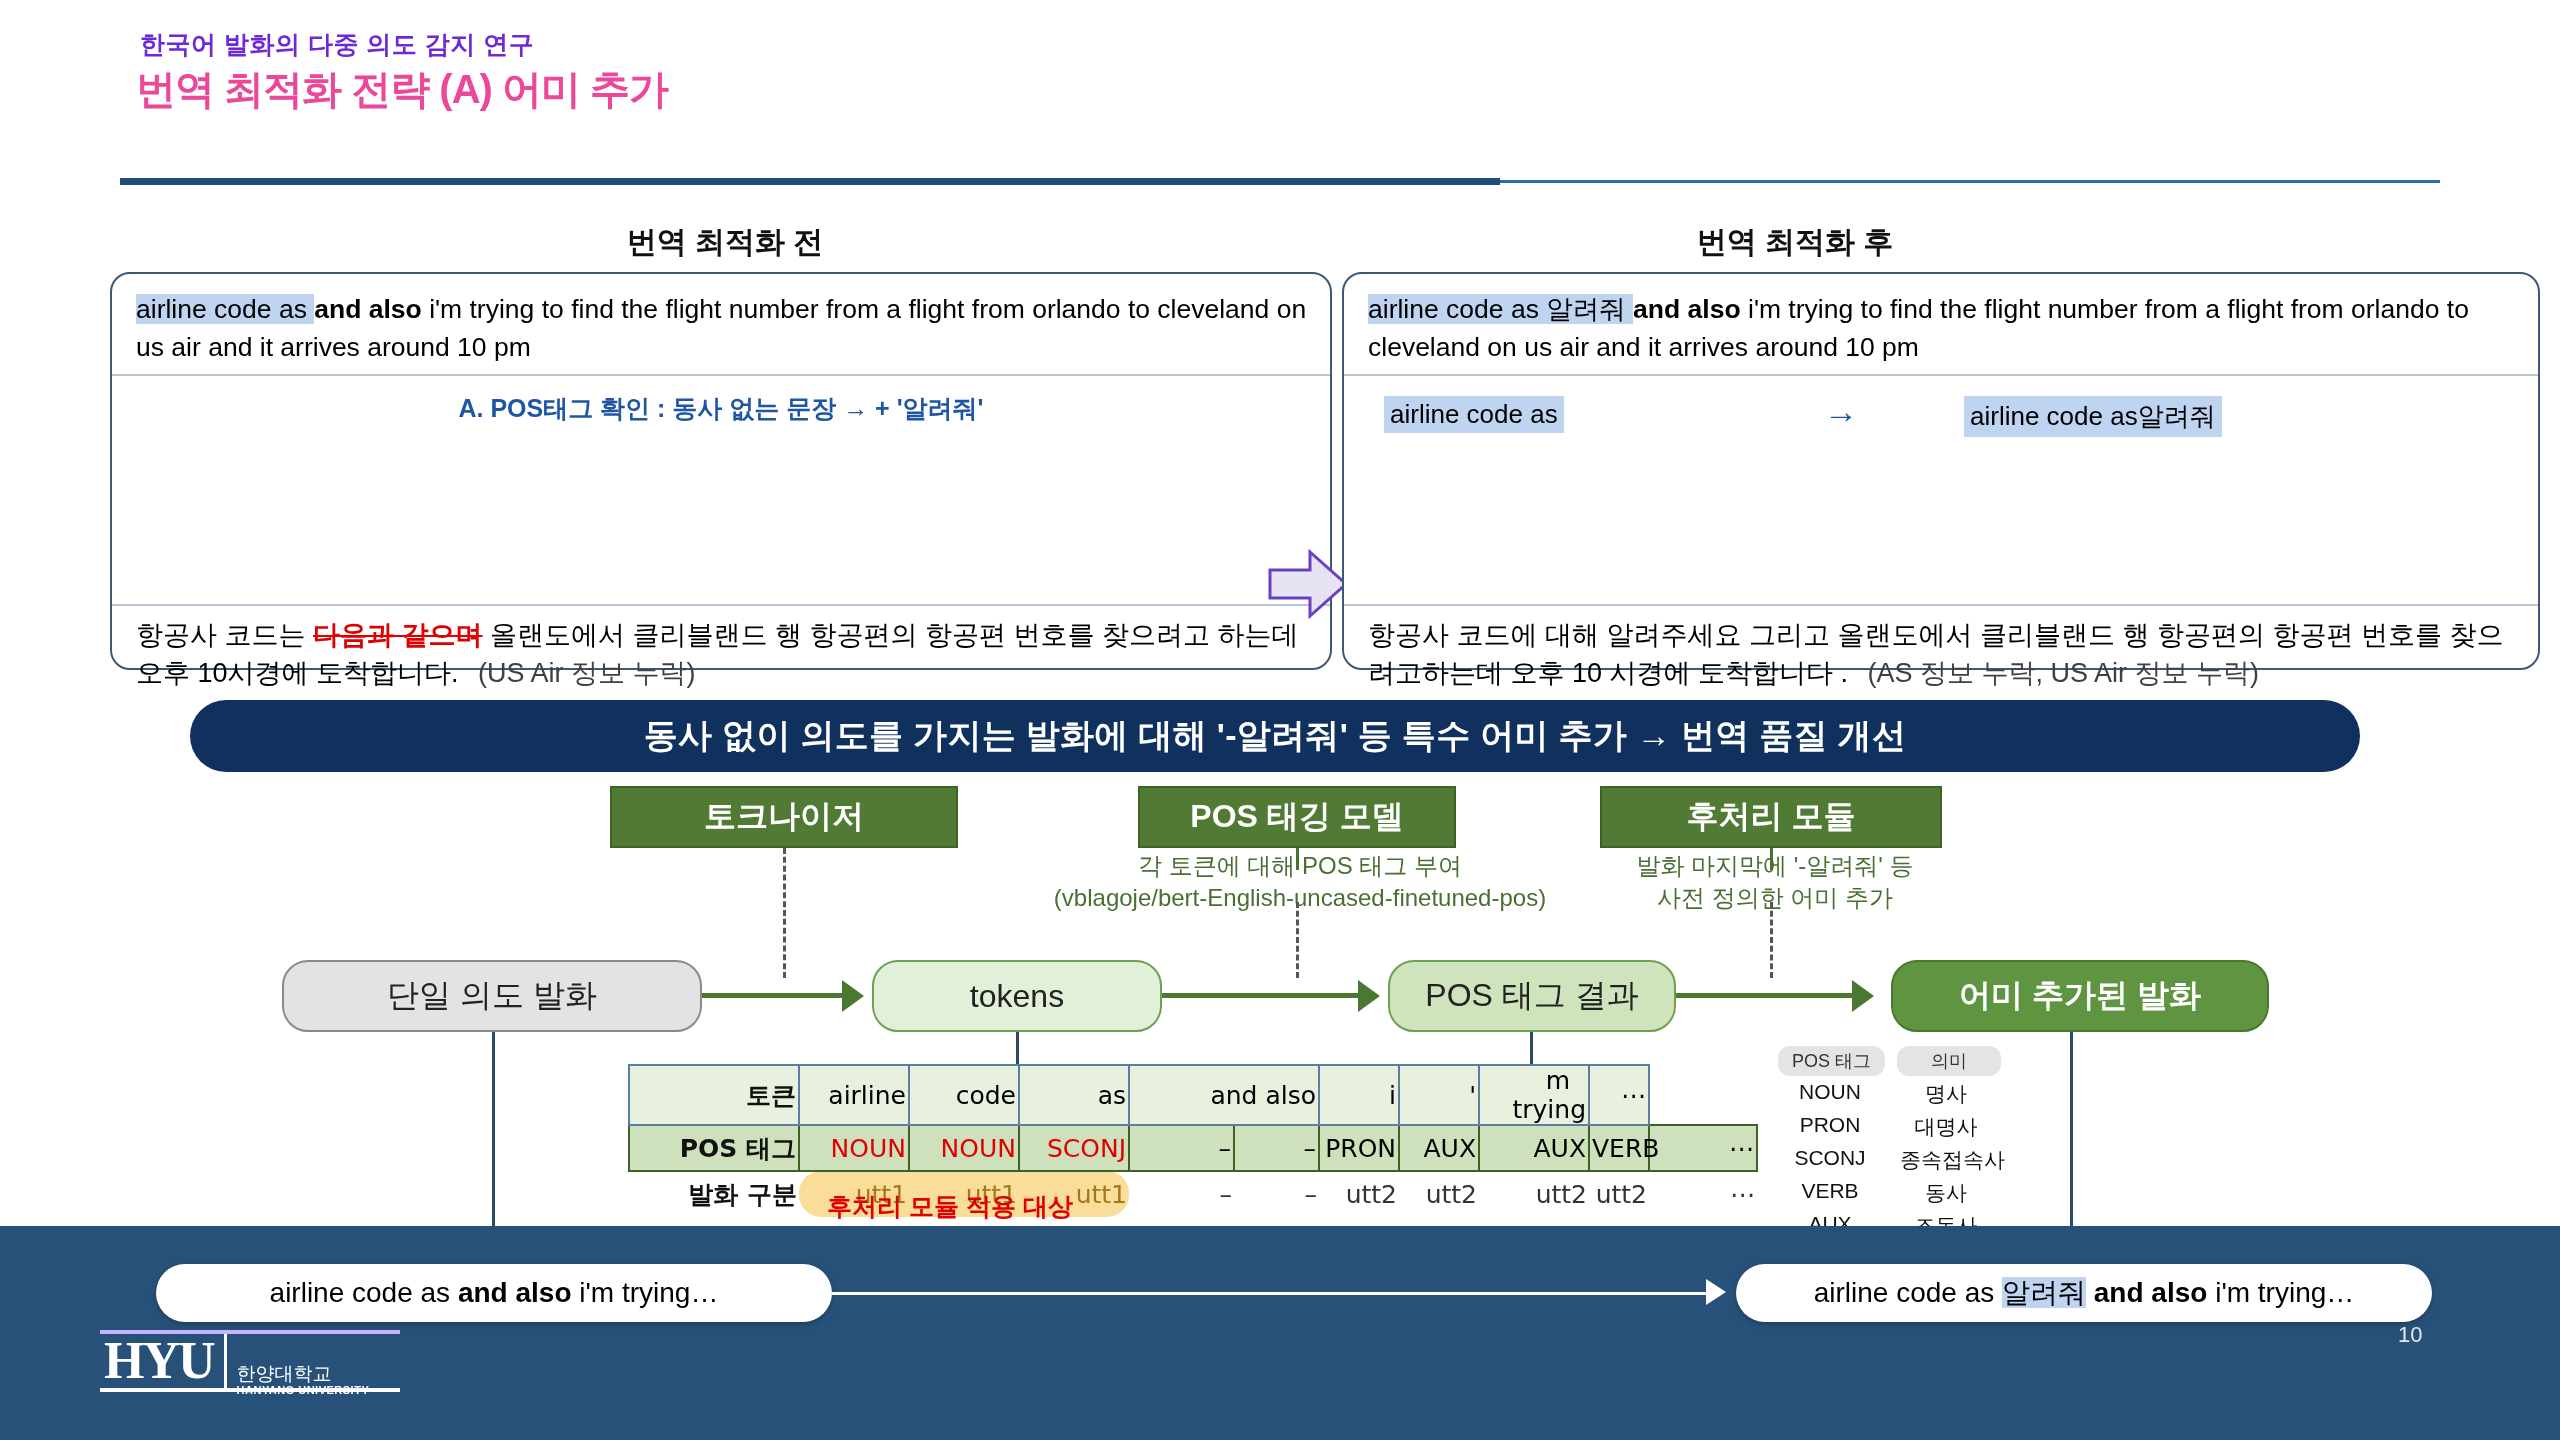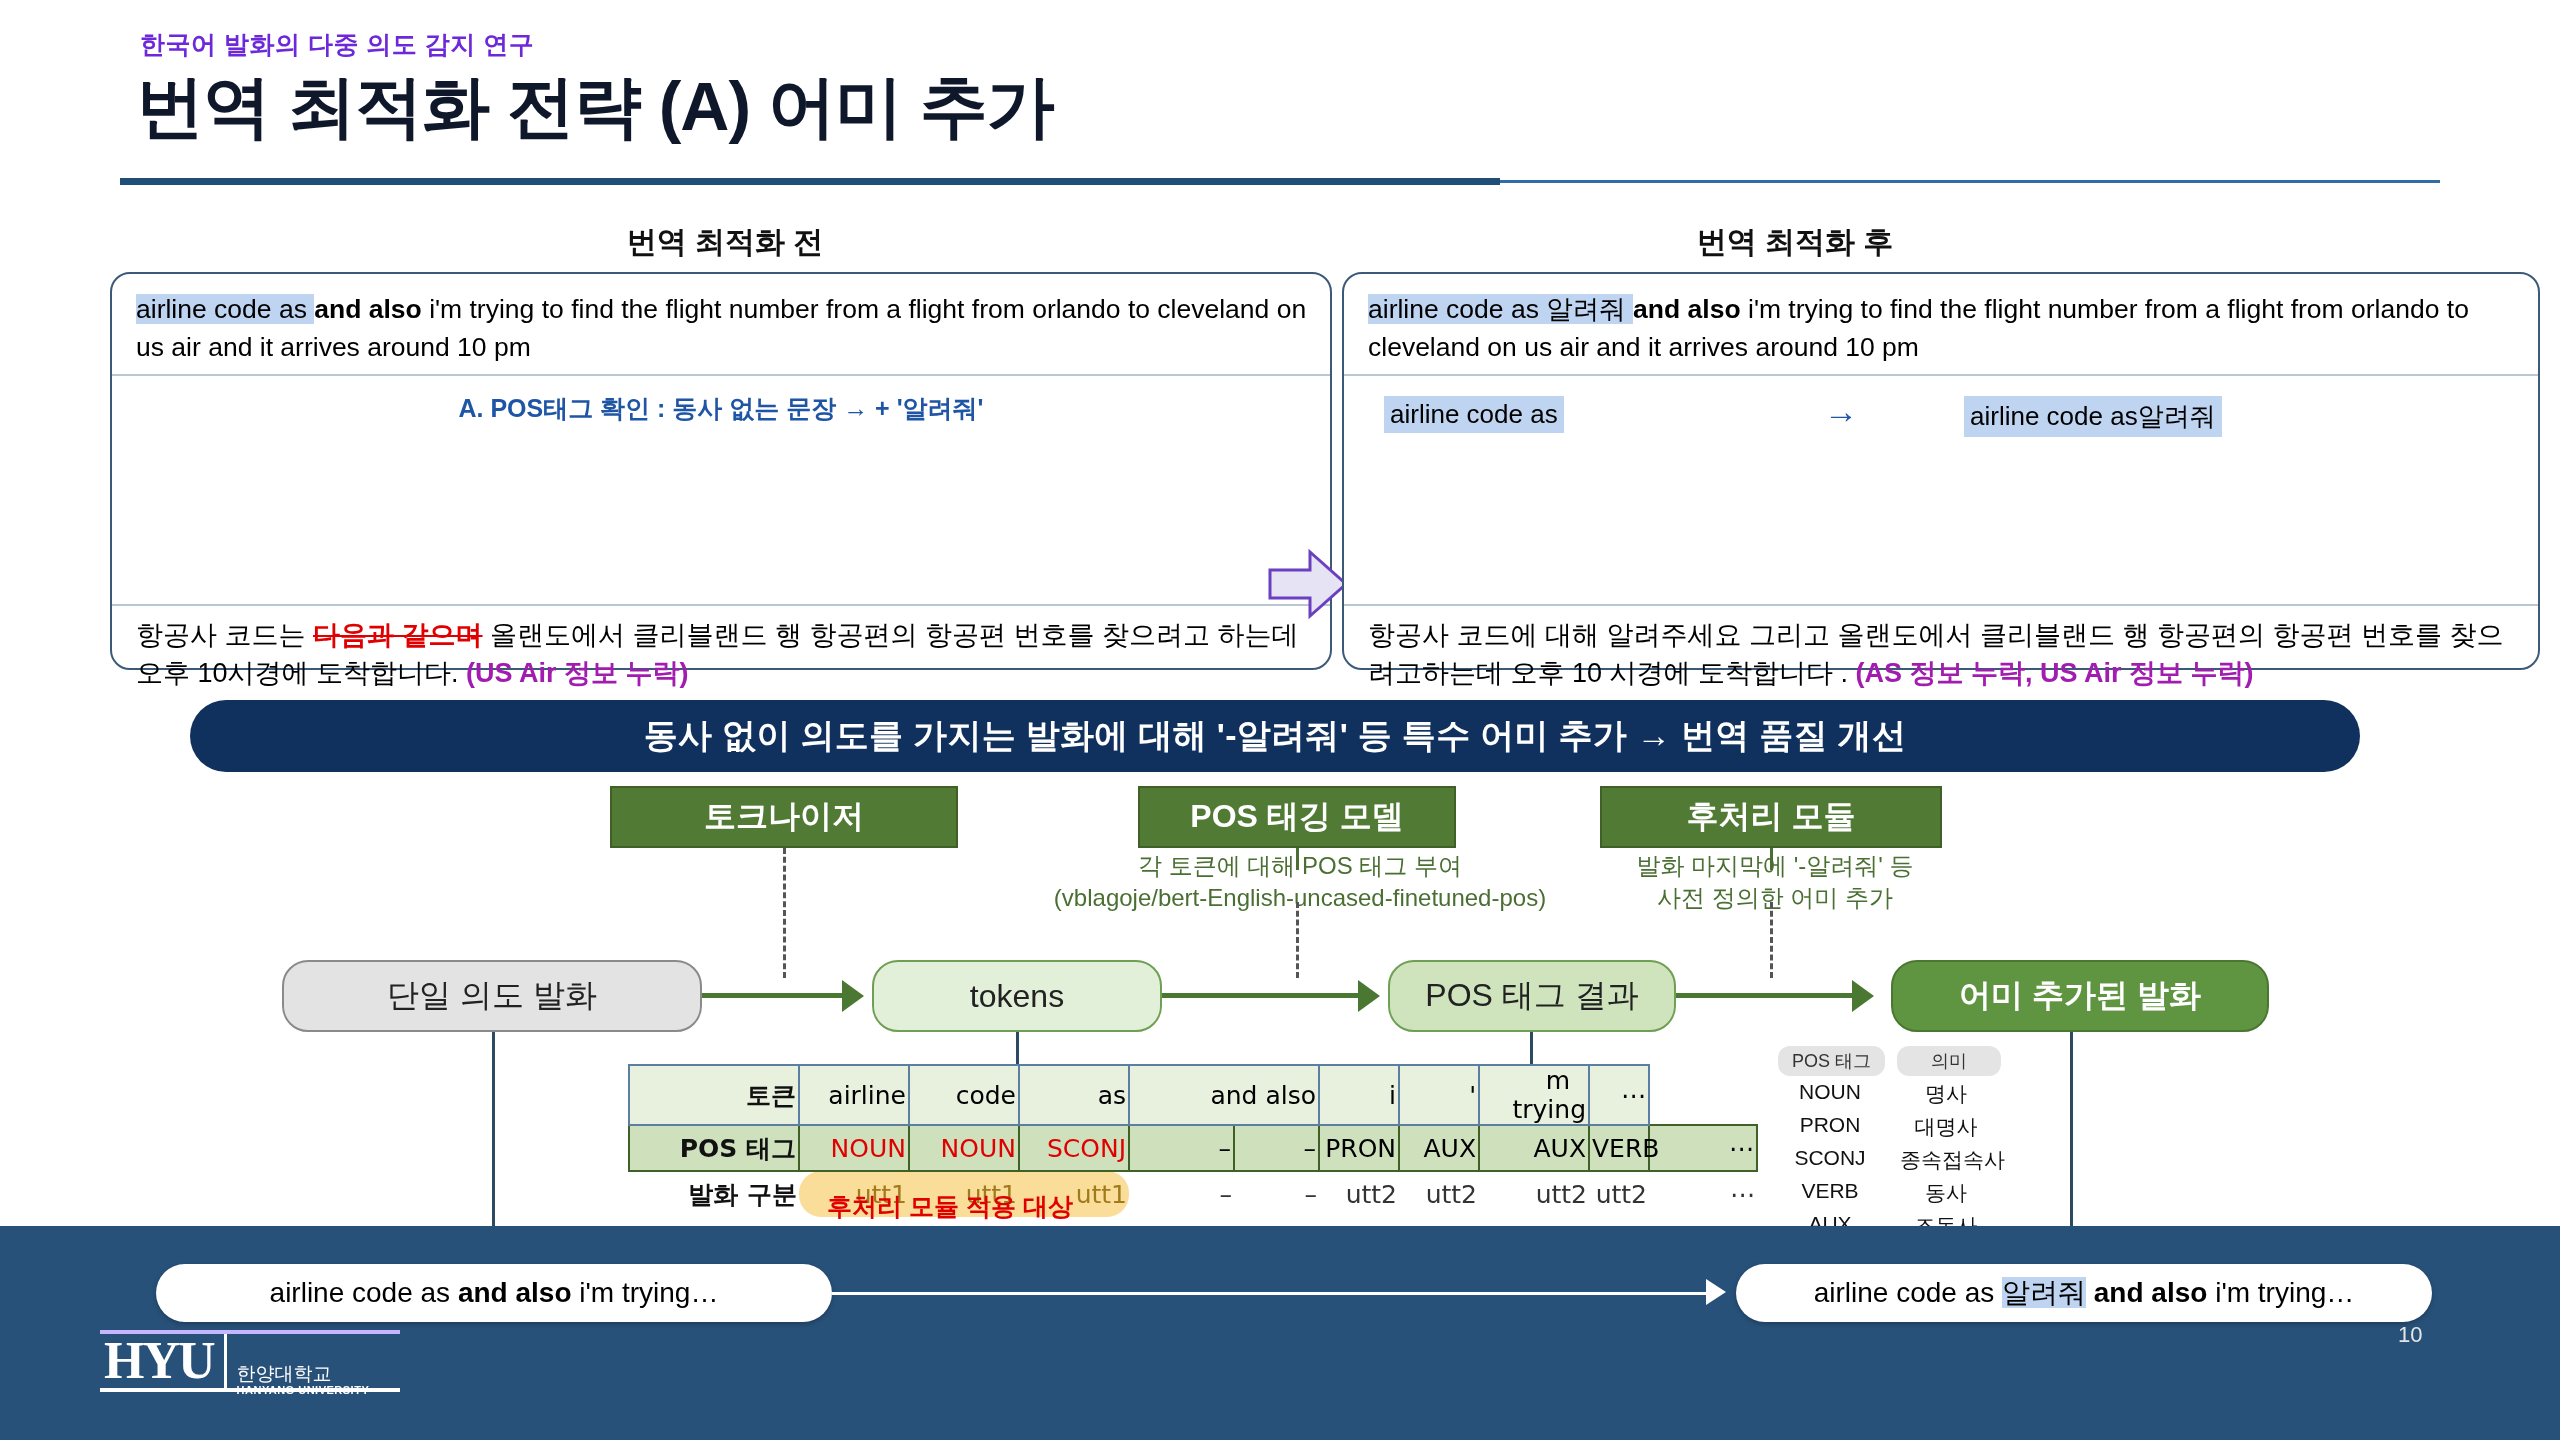--- a/index.html
+++ b/index.html
@@ -12,21 +12,21 @@
   }
   .slide { position: absolute; inset: 0; width: 2560px; height: 1440px; }
 
   
   .eyebrow {
     position: absolute; left: 140px; top: 28px;
     font-size: 25px; color: #6d28d9; font-weight: 600; letter-spacing: .5px;
   }
   .title {
     position: absolute; left: 136px; top: 62px;
-    font-size: 68px; font-weight: 700; color: #0f172a; letter-spacing: -1px;
+    font-size: 40px; font-weight: 700; color: #ec4899; letter-spacing: -1px;
   }
   .title-rule-dark {
     position: absolute; left: 120px; top: 178px; width: 1380px; height: 7px;
     background: #1f4e79;
   }
   .title-rule-light {
     position: absolute; left: 1500px; top: 180px; width: 940px; height: 3px;
     background: #2f6ea5;
   }
 
@@ -82,21 +82,21 @@
   .after-chip-right {
     position: absolute; left: 620px; top: 4px;
     background: #bed4f0; font-size: 26px; padding: 3px 6px; color:#000;
   }
 
   .trans {
     position: absolute; left: 24px; right: 18px; top: 342px;
     font-size: 27px; line-height: 1.42; color: #000;
   }
   .strike { color: #e00000; font-weight: 700; text-decoration: line-through; }
-  .red { color: #a21caf; font-weight: 700; }
+  .red { color: #404040; font-weight: 400; margin-left: 12px; }
 
   
   .block-arrow { position: absolute; left: 1268px; top: 548px; }
 
   
   .banner {
     position: absolute; left: 190px; top: 700px; width: 2170px; height: 72px;
     background: #10315e; border-radius: 36px;
     color: #fff; font-size: 34px; font-weight: 700;
     display: flex; align-items: center; justify-content: center;

